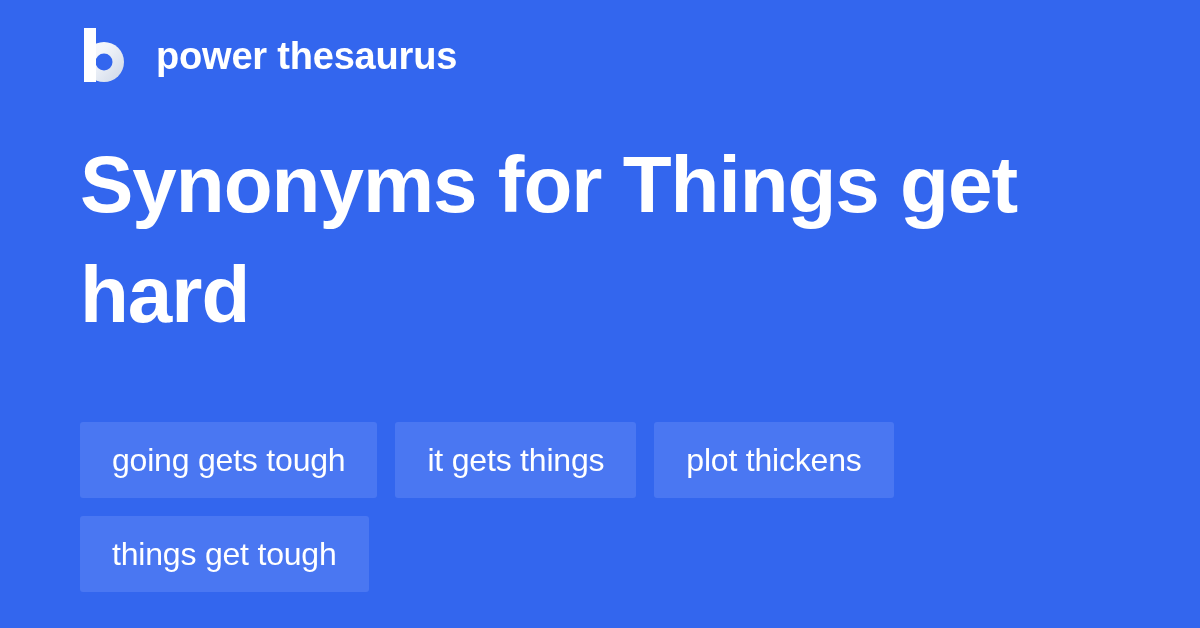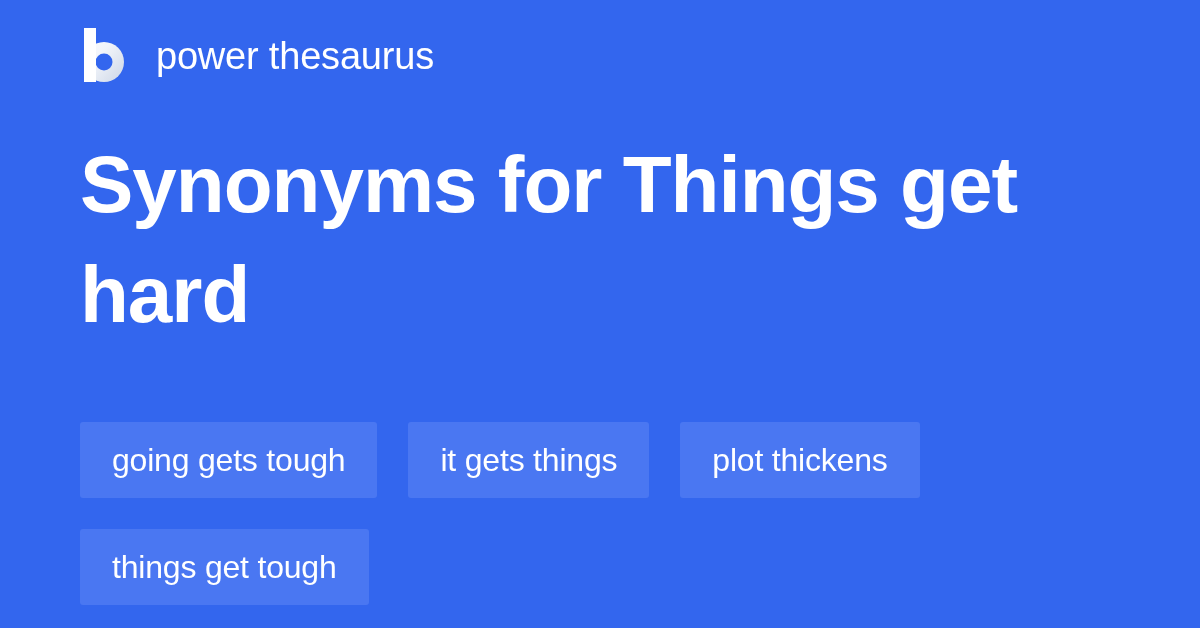--- a/index.html
+++ b/index.html
@@ -41,21 +41,21 @@
     display: block;
     width: 48px;
     height: 56px;
   }
 
   .brand-name {
     margin-left: 28px;
     color: #ffffff;
     font-size: 38px;
     line-height: 1;
-    font-weight: 400;
+    font-weight: 700;
     letter-spacing: -0.2px;
     white-space: nowrap;
   }
 
   
   .headline {
     position: absolute;
     left: 80px;
     top: 130px;
     width: 1020px;
@@ -68,21 +68,21 @@
   }
 
   
   .chips {
     position: absolute;
     left: 80px;
     top: 422px;
     width: 1040px;
     display: flex;
     flex-wrap: wrap;
-    gap: 31px;
+    gap: 18px;
   }
 
   .chip {
     height: 76px;
     box-sizing: border-box;
     background: #4a77f2;
     border-radius: 3px;
     color: #ffffff;
     font-size: 32px;
     line-height: 76px;

